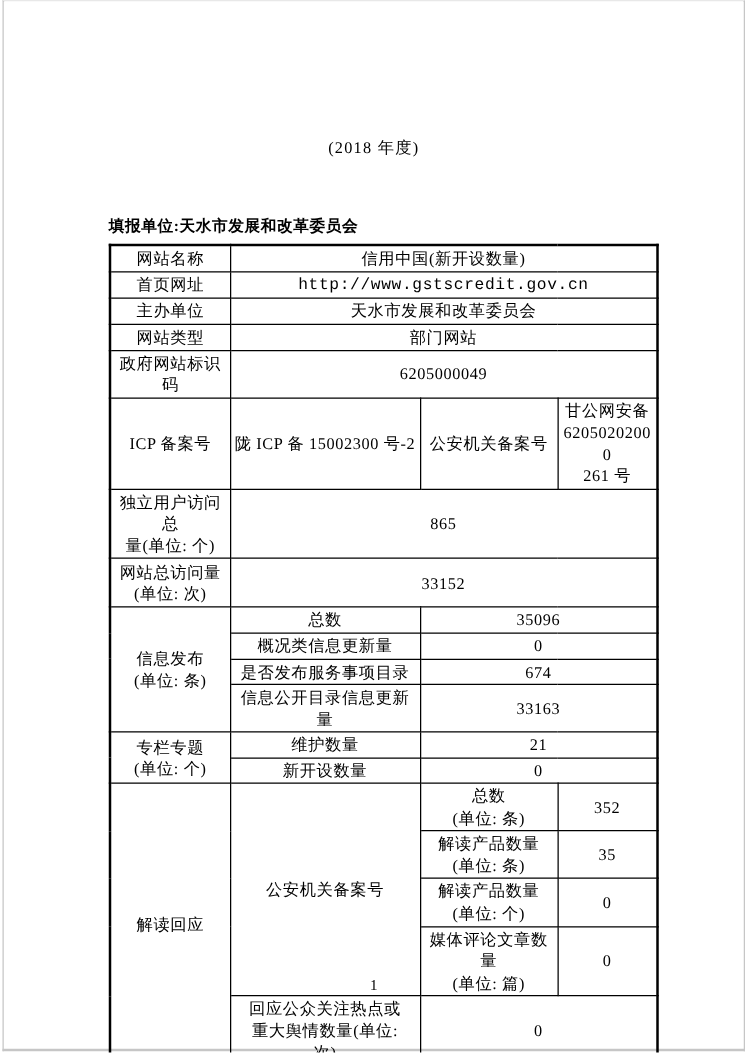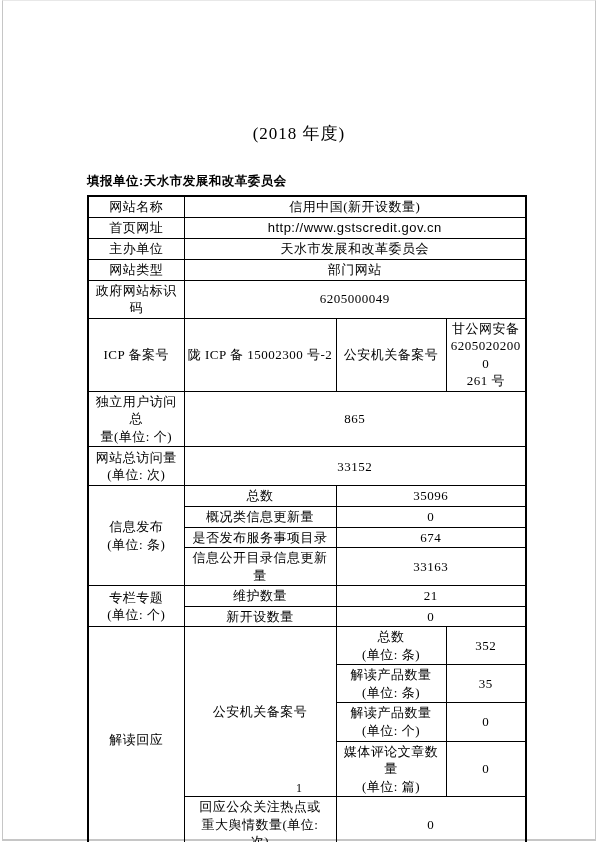--- a/index.html
+++ b/index.html
@@ -20,23 +20,23 @@
     border-bottom: 2px solid #c6c6c6;
     border-top: 1px solid #e8e8e8;
     background: #ffffff;
   }
   .title {
     position: absolute; top: 76px; left: 0; width: 100%;
     text-align: center;
     font-size: 21px; font-weight: bold; letter-spacing: 2px;
   }
   .subtitle {
-    position: absolute; top: 121px; left: 0; width: 100%;
+    position: absolute; top: 108px; left: 0; width: 100%;
     text-align: center;
-    font-size: 17px; letter-spacing: 1px;
+    font-size: 13px; letter-spacing: 1px;
   }
   .filing {
     position: absolute; top: 172px; left: 84px;
     font-size: 12.5px; font-weight: bold; letter-spacing: 0.5px;
   }
   table.report {
     position: absolute; top: 194px; left: 84px;
     width: 438px;
     border-collapse: collapse;
     border: 2px solid #000;
@@ -47,21 +47,21 @@
     text-align: center;
     vertical-align: middle;
     font-size: 13px;
     line-height: 1.35;
     padding: 1px 2px;
     white-space: pre-line;
     word-break: break-all;
     letter-spacing: 0.5px;
   }
   td.mono {
-    font-family: Liberation Sans, sans-serif;
+    font-family: Liberation Mono, monospace;
     font-size: 11px;
     letter-spacing: 0;
   }
   tr.r21 { height: 21px; }
   tr.r50 { height: 50px; }
   tr.r41 { height: 41px; font-family: Liberation Serif, serif; }
   tr.r39 { height: 39px; }
   tr.r20 { height: 20px; }
   tr.r33 { height: 33px; }
   tr.r53 { height: 53px; }

